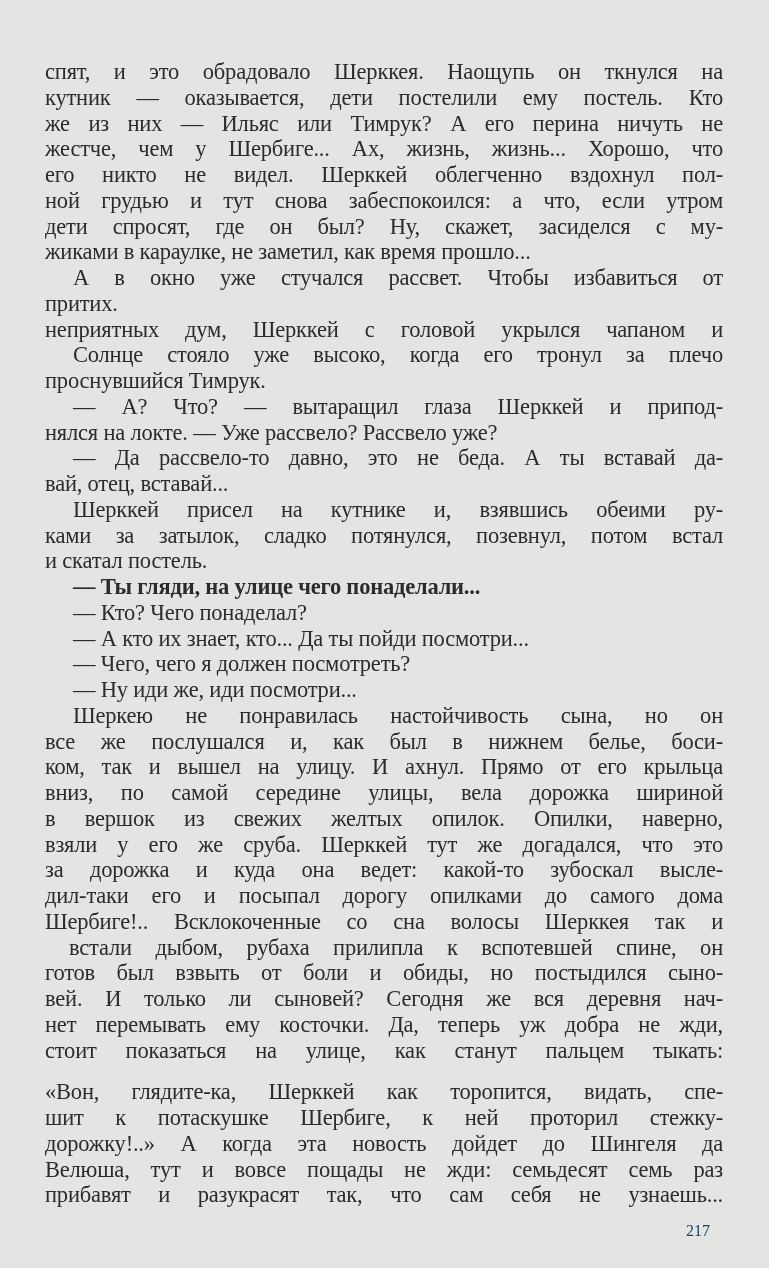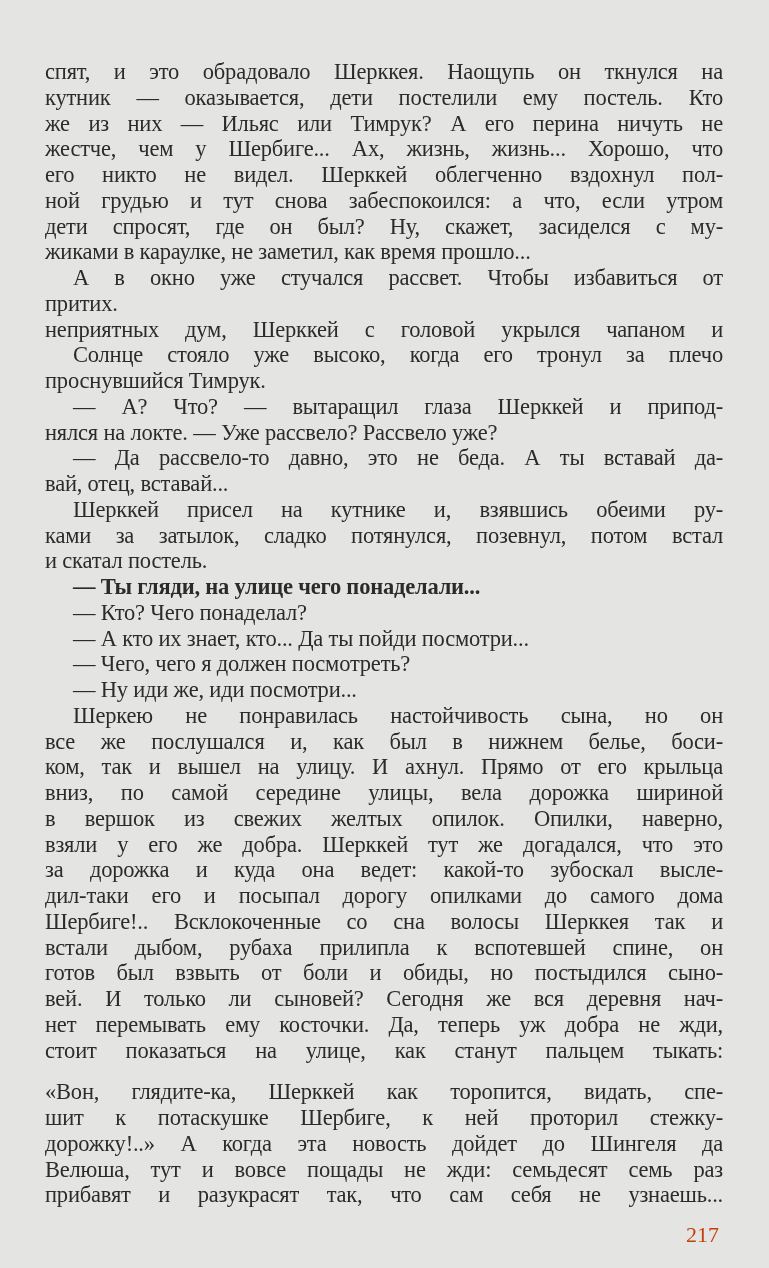--- a/index.html
+++ b/index.html
@@ -19,21 +19,21 @@
     white-space: nowrap;
     text-align: justify;
     text-align-last: justify;
     letter-spacing: -0.2px;
     transform-origin: left center;
   }
   .line.last { text-align-last: left; }
   .line.indent { padding-left: 28px; }
   .pagenum {
     position: absolute; left: 686px; top: 1222px;
-    font-size: 22px; color: #c2410c;
+    font-size: 16px; color: #0c4a6e;
   }
 </style>
 </head>
 <body>
 
 <div class="page" id="page">
     <span class="line" style="white-space: nowrap;">спят, и это обрадовало Шерккея. Наощупь он ткнулся на</span>
     <span class="line" style="white-space: nowrap;">кутник — оказывается, дети постелили ему постель. Кто</span>
     <span class="line" style="white-space: nowrap;">же из них — Ильяс или Тимрук? А его перина ничуть не</span>
     <span class="line" style="white-space: nowrap;">жестче, чем у Шербиге... Ах, жизнь, жизнь... Хорошо, что</span>
@@ -56,25 +56,25 @@
     <span class="line indent last" style="white-space: nowrap; font-weight: bold;">— Ты гляди, на улице чего понаделали...</span>
     <span class="line indent last" style="white-space: nowrap;">— Кто? Чего понаделал?</span>
     <span class="line indent last" style="white-space: nowrap;">— А кто их знает, кто... Да ты пойди посмотри...</span>
     <span class="line indent last" style="white-space: nowrap;">— Чего, чего я должен посмотреть?</span>
     <span class="line indent last" style="white-space: nowrap;">— Ну иди же, иди посмотри...</span>
     <span class="line indent" style="white-space: nowrap;">Шеркею не понравилась настойчивость сына, но он</span>
     <span class="line" style="white-space: nowrap; font-family: Liberation Serif, serif;">все же послушался и, как был в нижнем белье, боси-</span>
     <span class="line" style="white-space: nowrap;">ком, так и вышел на улицу. И ахнул. Прямо от его крыльца</span>
     <span class="line" style="white-space: nowrap;">вниз, по самой середине улицы, вела дорожка шириной</span>
     <span class="line" style="white-space: nowrap;">в вершок из свежих желтых опилок. Опилки, наверно,</span>
-    <span class="line" style="white-space: nowrap;">взяли у его же добра. Шерккей тут же догадался, что это</span>
+    <span class="line" style="white-space: nowrap;">взяли у его же сруба. Шерккей тут же догадался, что это</span>
     <span class="line" style="white-space: nowrap;">за дорожка и куда она ведет: какой-то зубоскал высле-</span>
     <span class="line" style="white-space: nowrap;">дил-таки его и посыпал дорогу опилками до самого дома</span>
     <span class="line" style="white-space: nowrap;">Шербиге!.. Всклокоченные со сна волосы Шерккея так и</span>
-    <span class="line" style="white-space: nowrap;">встали дыбом, рубаха прилипла к вспотевшей спине, он</span>
+    <span class="line" style="white-space: nowrap; margin-left: 24px;">встали дыбом, рубаха прилипла к вспотевшей спине, он</span>
     <span class="line" style="white-space: nowrap;">готов был взвыть от боли и обиды, но постыдился сыно-</span>
     <span class="line" style="white-space: nowrap;">вей. И только ли сыновей? Сегодня же вся деревня нач-</span>
     <span class="line" style="white-space: nowrap;">нет перемывать ему косточки. Да, теперь уж добра не жди,</span>
     <span class="line" style="white-space: nowrap;">стоит показаться на улице, как станут пальцем тыкать:</span>
     <span class="line" style="white-space: nowrap; margin-top: 16px;">«Вон, глядите-ка, Шерккей как торопится, видать, спе-</span>
     <span class="line" style="white-space: nowrap;">шит к потаскушке Шербиге, к ней проторил стежку-</span>
     <span class="line" style="white-space: nowrap;">дорожку!..» А когда эта новость дойдет до Шингеля да</span>
     <span class="line" style="white-space: nowrap;">Велюша, тут и вовсе пощады не жди: семьдесят семь раз</span>
     <span class="line" style="white-space: nowrap;">прибавят и разукрасят так, что сам себя не узнаешь...</span>
   </div>

